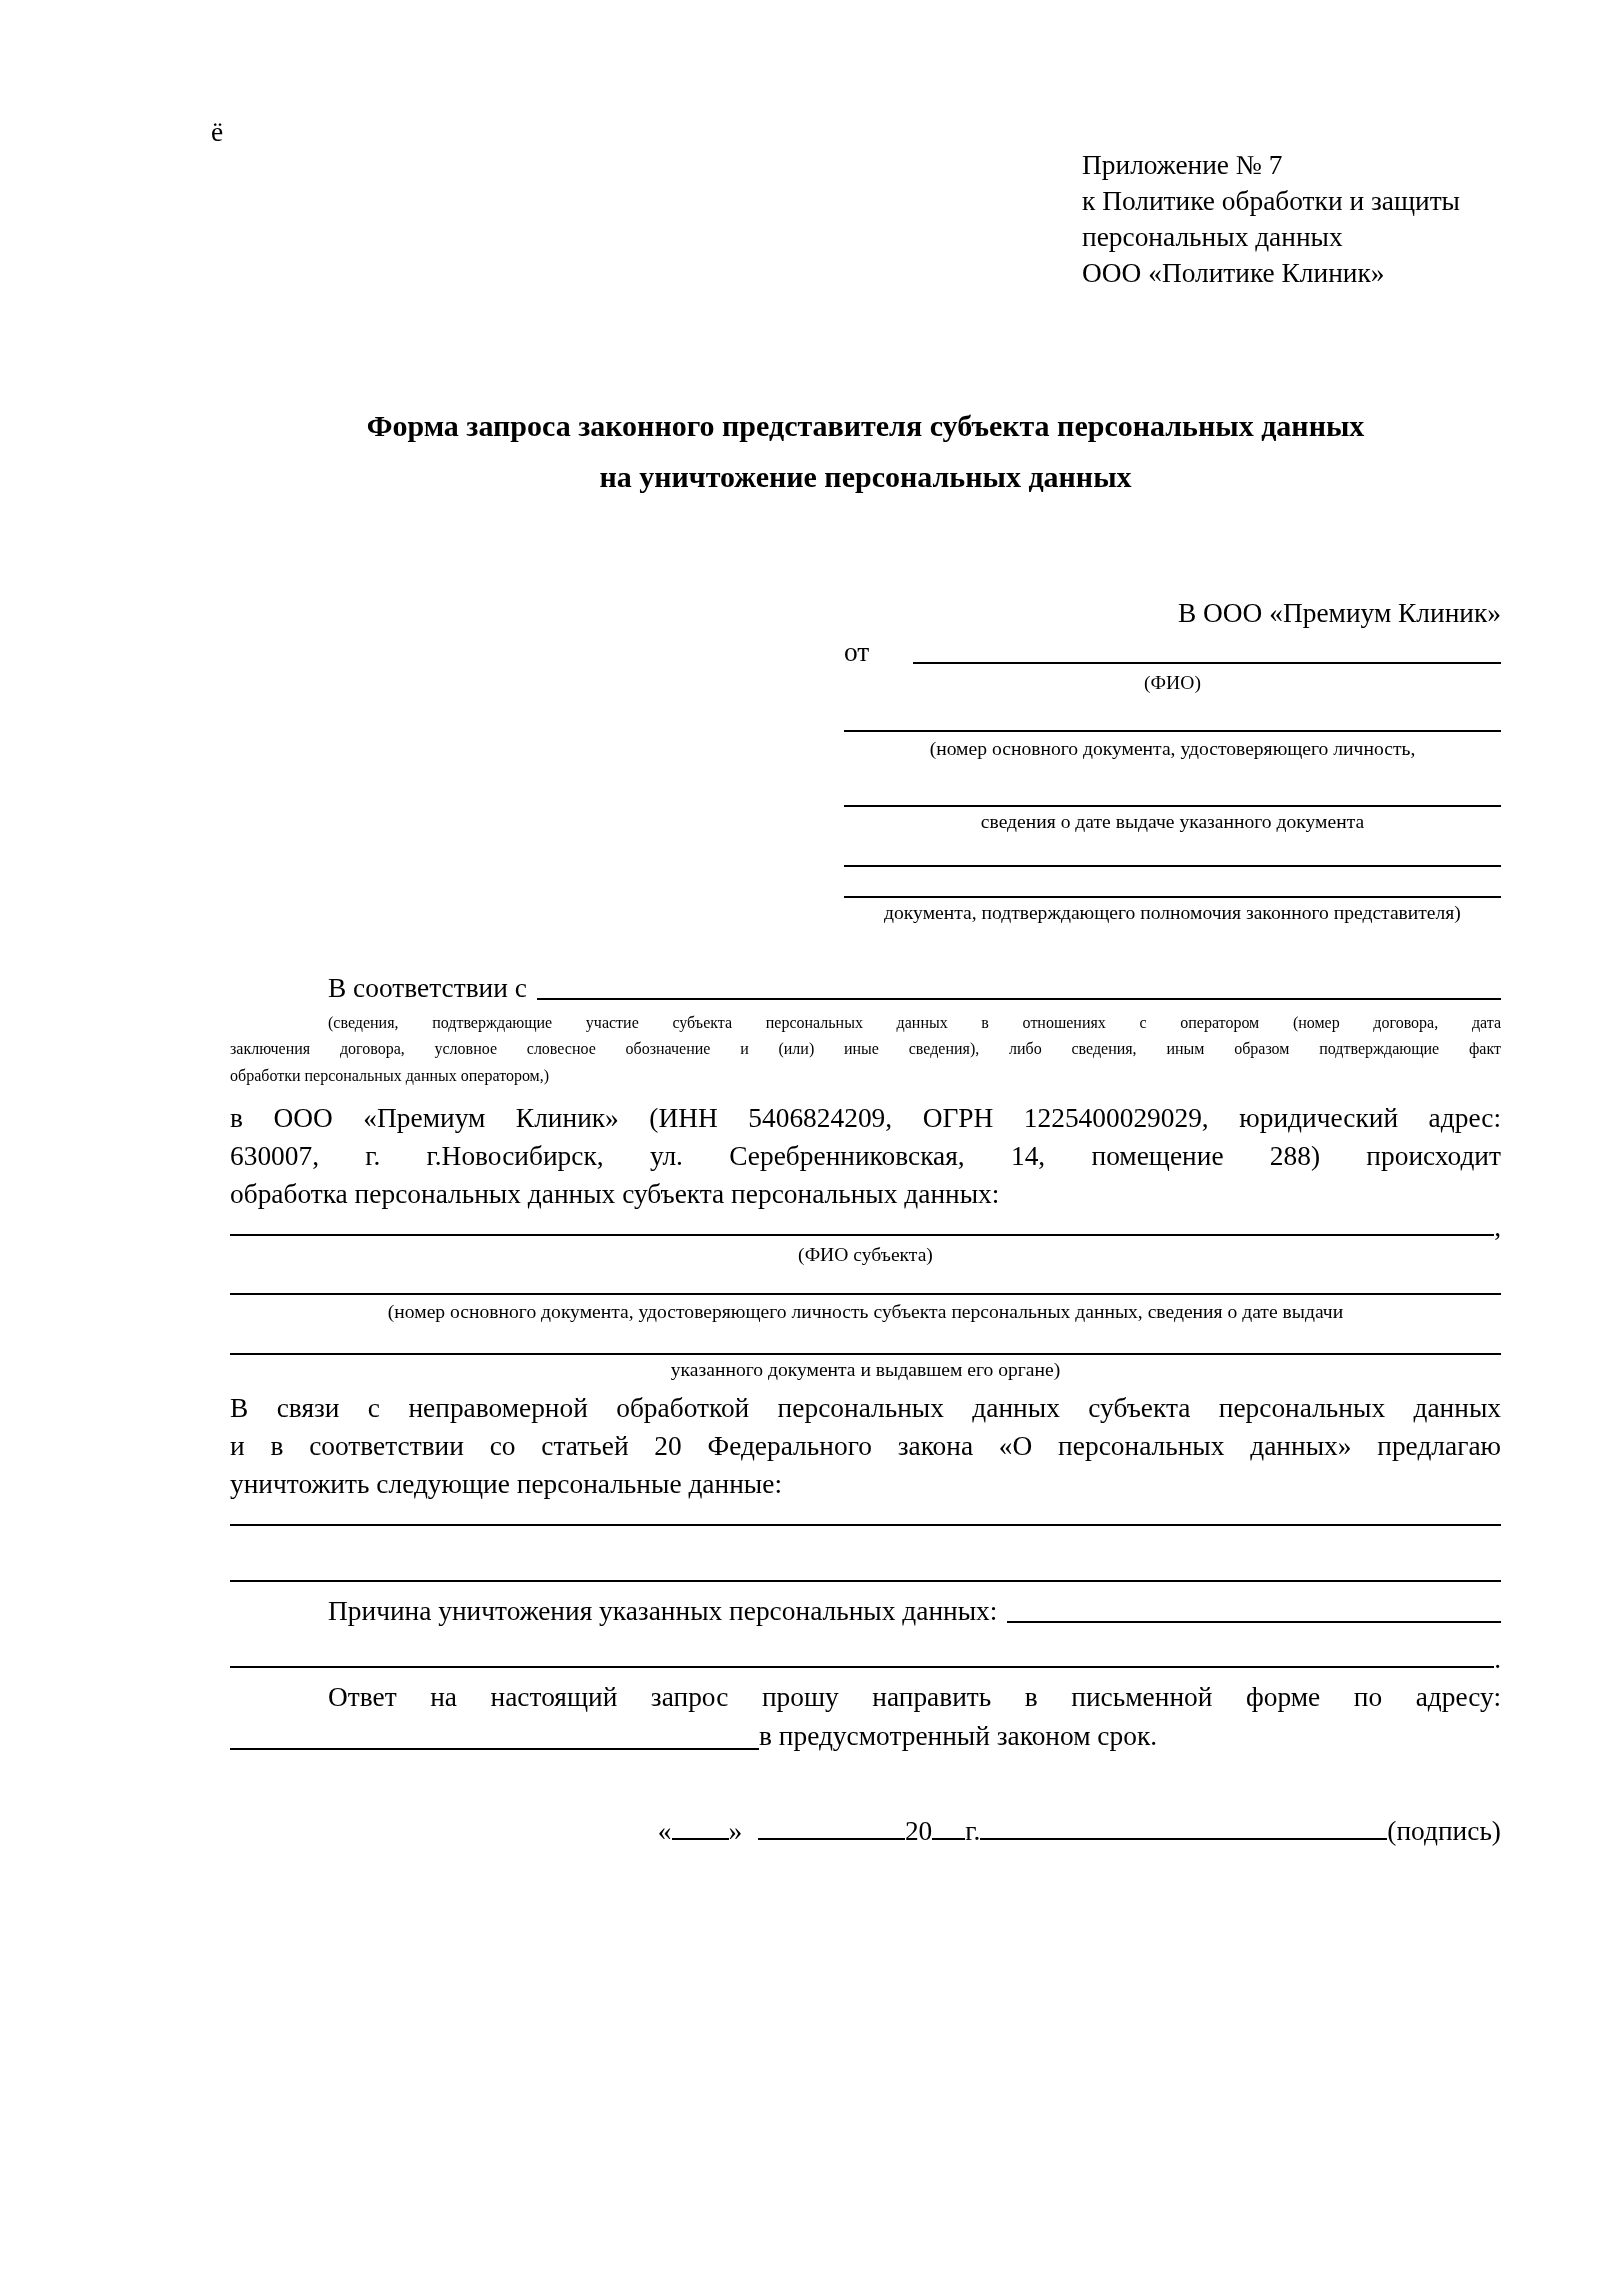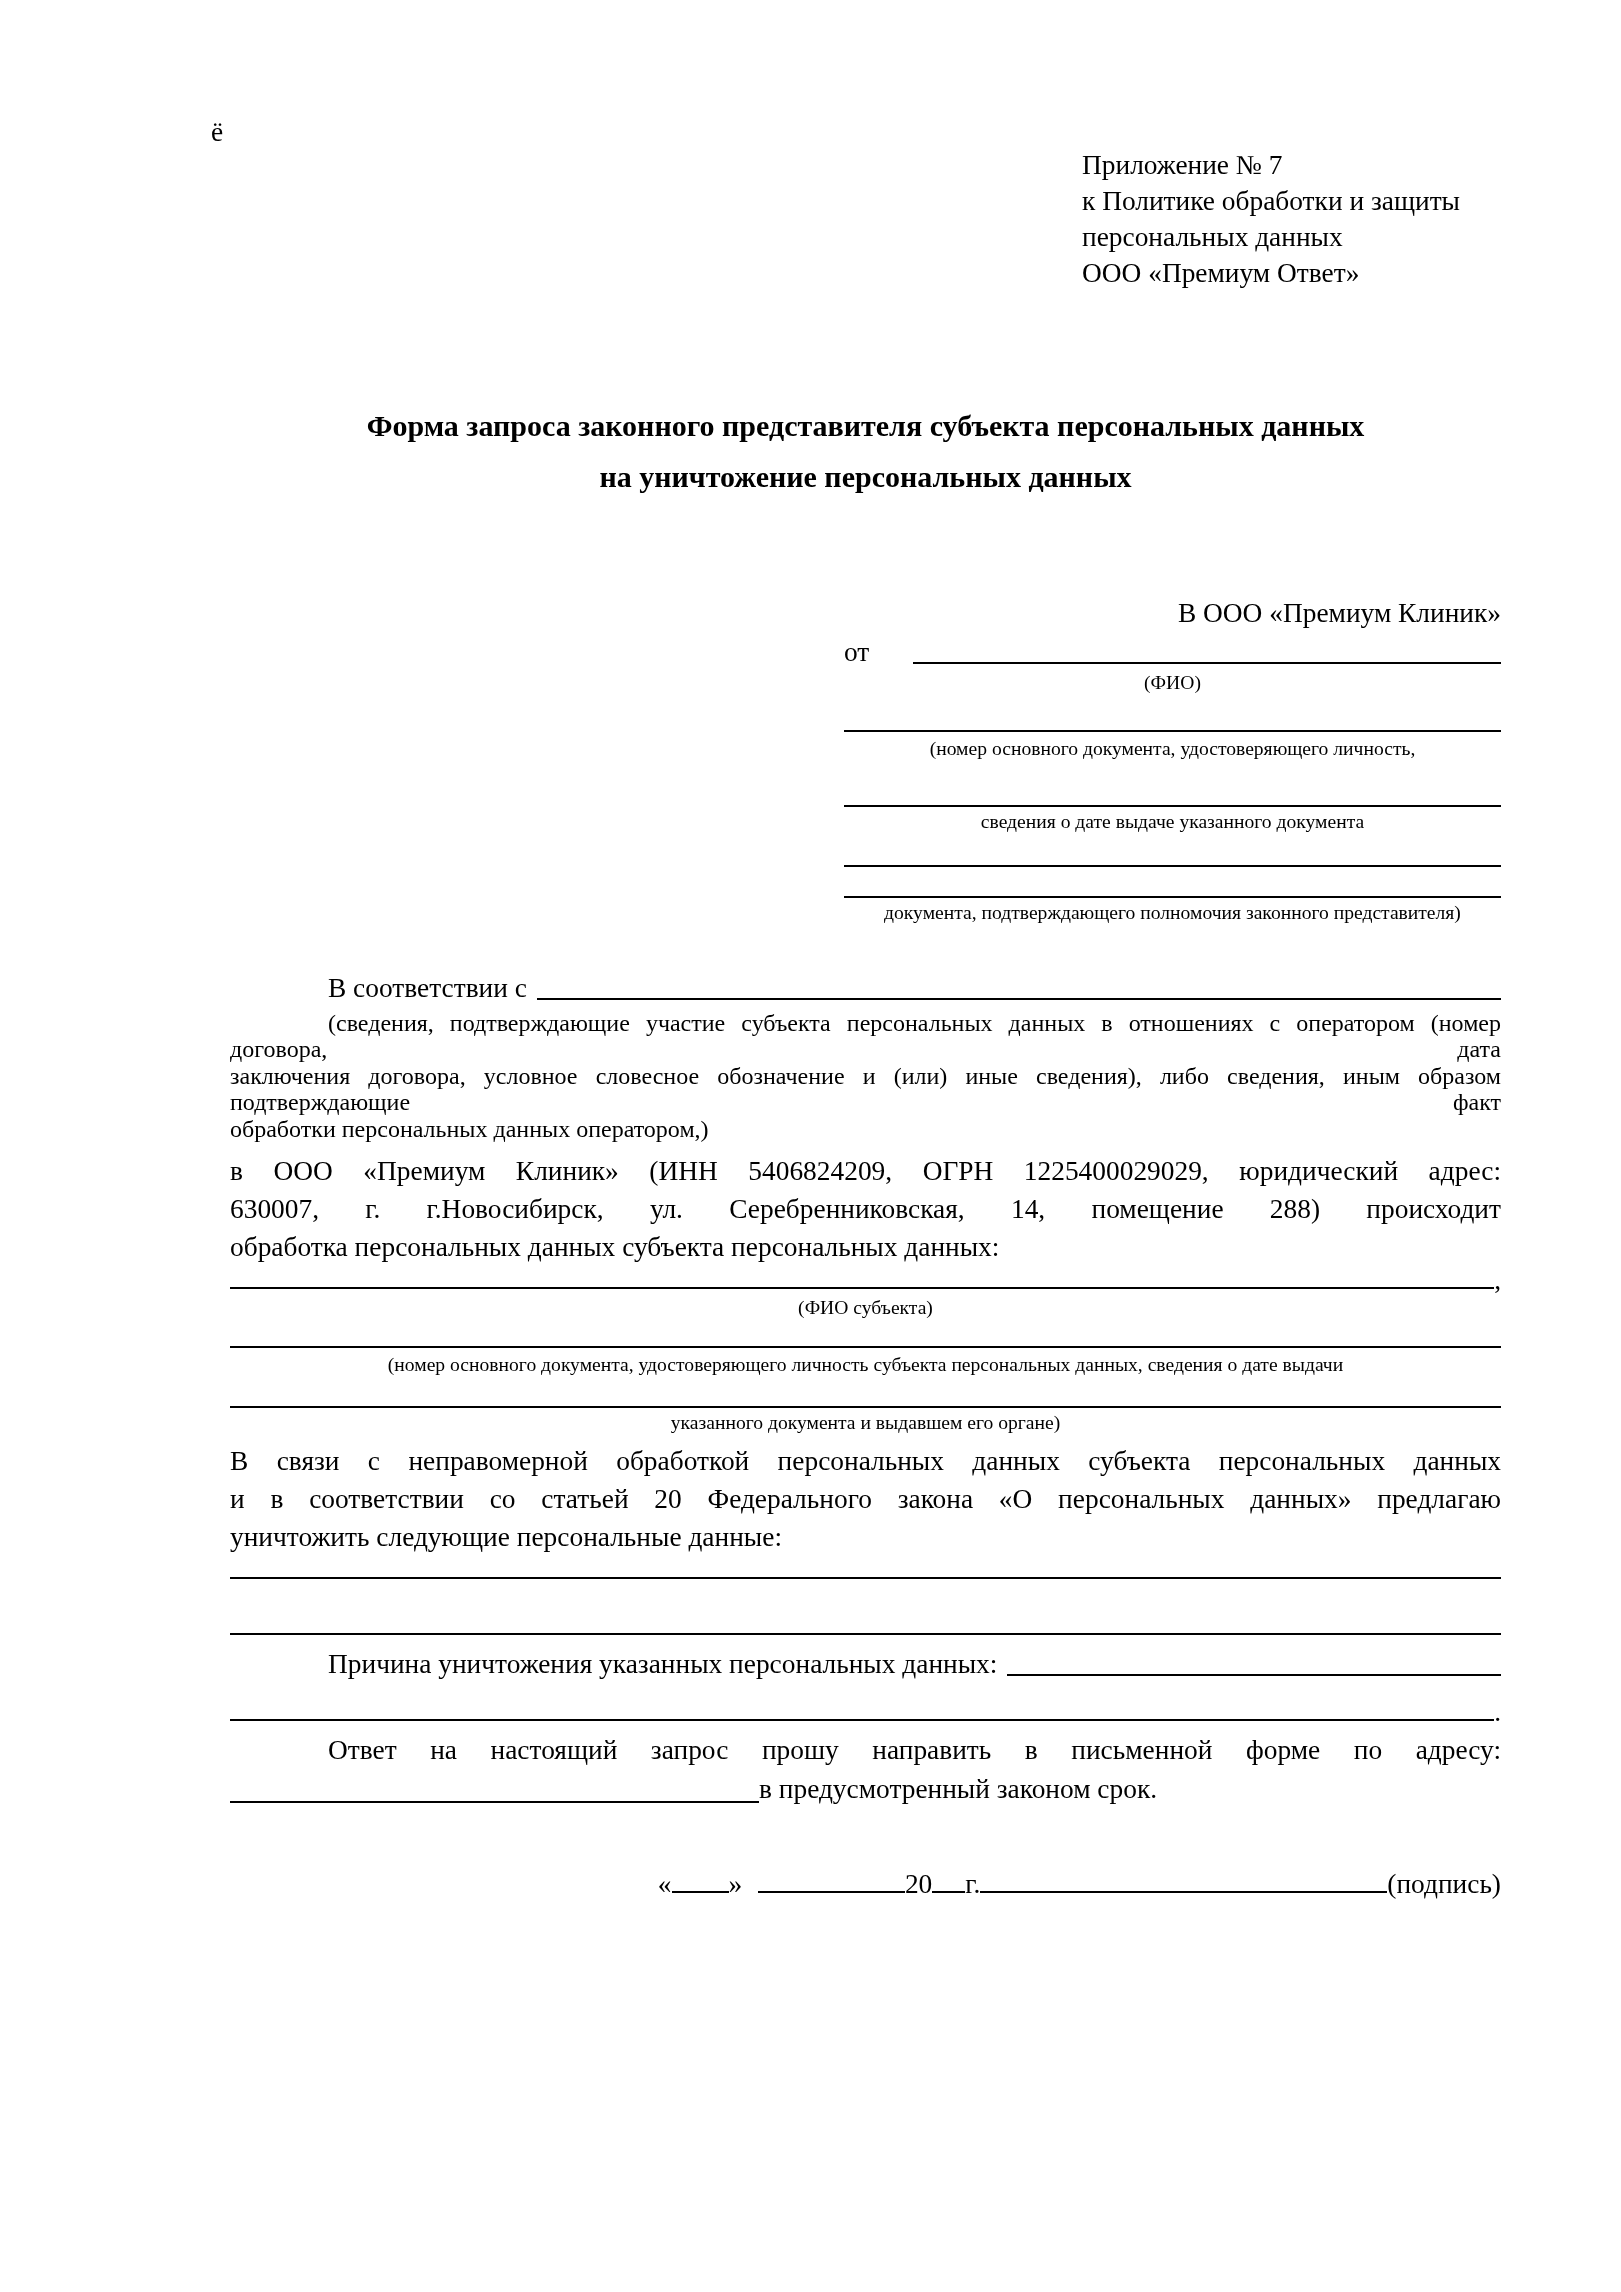--- a/index.html
+++ b/index.html
@@ -23,21 +23,21 @@
   .from-row{margin-top:3.9px;line-height:35px;gap:34px;}
   .fill{flex:1 1 auto;border-bottom:2.9px solid #000;margin-left:9.8px;margin-bottom:5.9px;}
   .fill.ml0{margin-left:0;}
   .cap{font-size:19.6px;line-height:25.5px;text-align:center;}
   .uline{border-bottom:2.9px solid #000;height:0;}
   .mt36{margin-top:35px;} .mt44{margin-top:43px;} .mt32{margin-top:31px;}
   .mt30{margin-top:29px;} .mt26{margin-top:25.5px;} .mt22{margin-top:21.6px;}
   .mt55{margin-top:54px;} .mt4{margin-top:3.9px;} .mt2{margin-top:2px;} .mt6{margin-top:5.9px;}
   .accord{margin-top:45px;line-height:35px;padding-left:98px;}
   .nowrap{white-space:nowrap;}
-  .smallcap{margin-top:3.9px;font-size:24px;line-height:26.5px;font-family:Liberation Serif, serif;}
+  .smallcap{margin-top:3.9px;font-size:16px;line-height:26.5px;font-family:Liberation Serif, serif;}
   .jline{text-align:justify;text-align-last:justify;}
   .ind{text-indent:98px;}
   .para{line-height:38px;}
   .para.mt10{margin-top:9.8px;}
   .fio-row{line-height:29px;}
   .reason-row{margin-top:11.8px;line-height:35px;padding-left:98px;}
   .period-row{margin-top:15.7px;line-height:29px;}
   .reply1{margin-top:3.9px;line-height:39px;}
   .reply2{line-height:39px;}
   .fill-fixed{width:529px;border-bottom:2.9px solid #000;margin-bottom:5.9px;}
@@ -50,21 +50,21 @@
 <body>
 
 <div class="page">
 
   <div class="stray">ё</div>
 
   <div class="appendix">
     <div>Приложение № 7</div>
     <div>к Политике обработки и защиты</div>
     <div>персональных данных</div>
-    <div>ООО «Премиум Ответ»</div>
+    <div>ООО «Политике Клиник»</div>
   </div>
 
   <div class="content">
 
     <div class="title">
       <div>Форма запроса законного представителя субъекта персональных данных</div>
       <div>на уничтожение персональных данных</div>
     </div>
 
     <div class="addressee">

